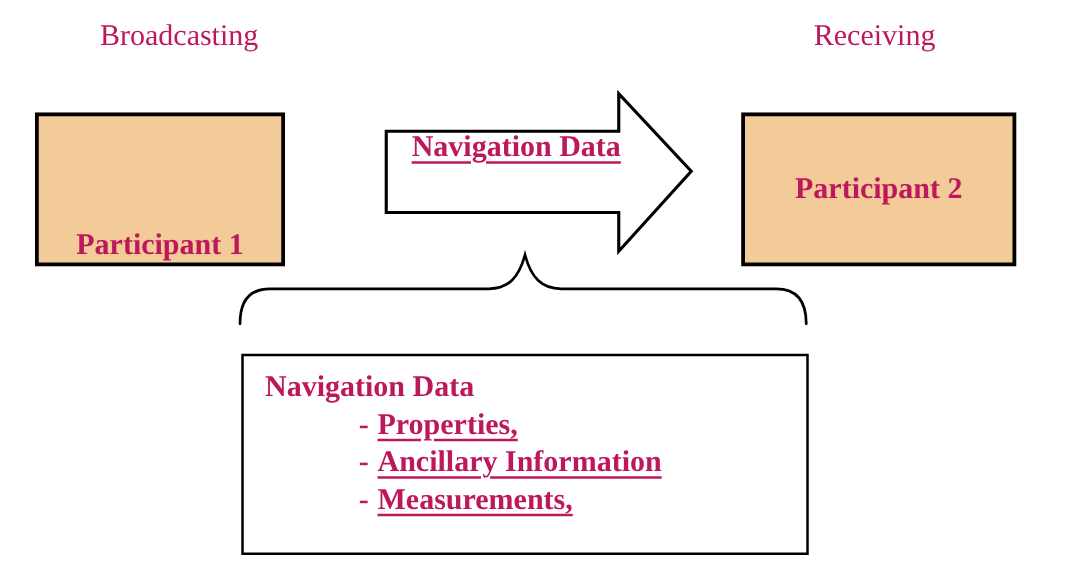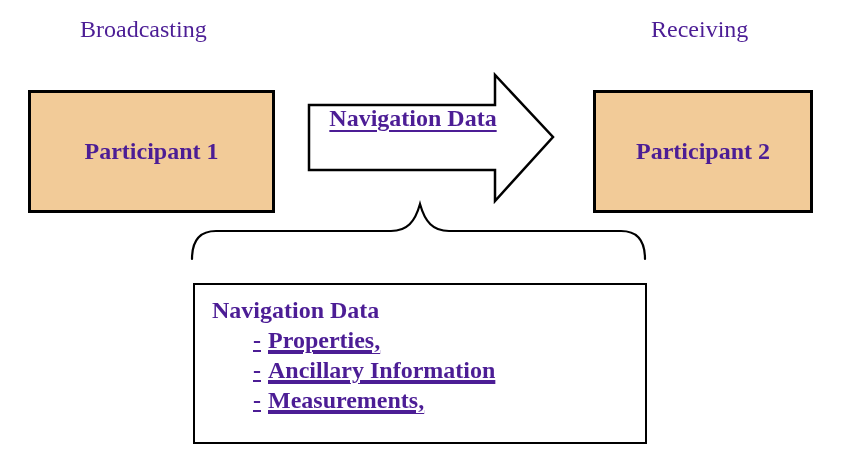--- a/index.html
+++ b/index.html
@@ -6,21 +6,21 @@
     margin: 0;
     padding: 0;
     background: #ffffff;
   }
   .canvas {
     position: relative;
     width: 856px;
     height: 460px;
     background: var(--background, #ffffff);
     font-family: "Liberation Serif", "DejaVu Serif", serif;
-    color: #4c1d95;
+    color: #be185d;
     overflow: hidden;
   }
   .svg-layer {
     position: absolute;
     left: 0;
     top: 0;
     width: 856px;
     height: 460px;
     pointer-events: none;
   }
@@ -41,21 +41,21 @@
     box-sizing: border-box;
     background: var(--participant-fill, #F2CB98);
     border: 3px solid var(--outline, #000000);
     display: flex;
     align-items: center;
     justify-content: center;
     font-weight: bold;
     font-size: 24px;
     white-space: nowrap;
   }
-  .participant-1 { left: 28px;  width: 247px; }
+  .participant-1 { left: 28px;  width: 200px; align-items: flex-end; }
   .participant-2 { left: 593px; width: 220px; }
   .arrow-label {
     position: absolute;
     left: 309px;
     top: 104px;
     width: 208px;
     text-align: center;
     font-weight: bold;
     font-size: 24px;
     line-height: 28px;
@@ -75,23 +75,22 @@
     box-sizing: border-box;
     background: #ffffff;
     border: 2px solid var(--outline, #000000);
     padding: 10px 0 0 17px;
     font-weight: bold;
     font-size: 24px;
     line-height: 30px;
   }
   .detail-title { white-space: nowrap; }
   .detail-item {
-    margin-left: 41px;
+    margin-left: 75px;
     white-space: nowrap;
-    text-decoration: underline;
   }
   .detail-item .dash {
     margin-right: 7px;
   }
 </style>
 </head>
 <body>
 
 <div class="canvas">
 

